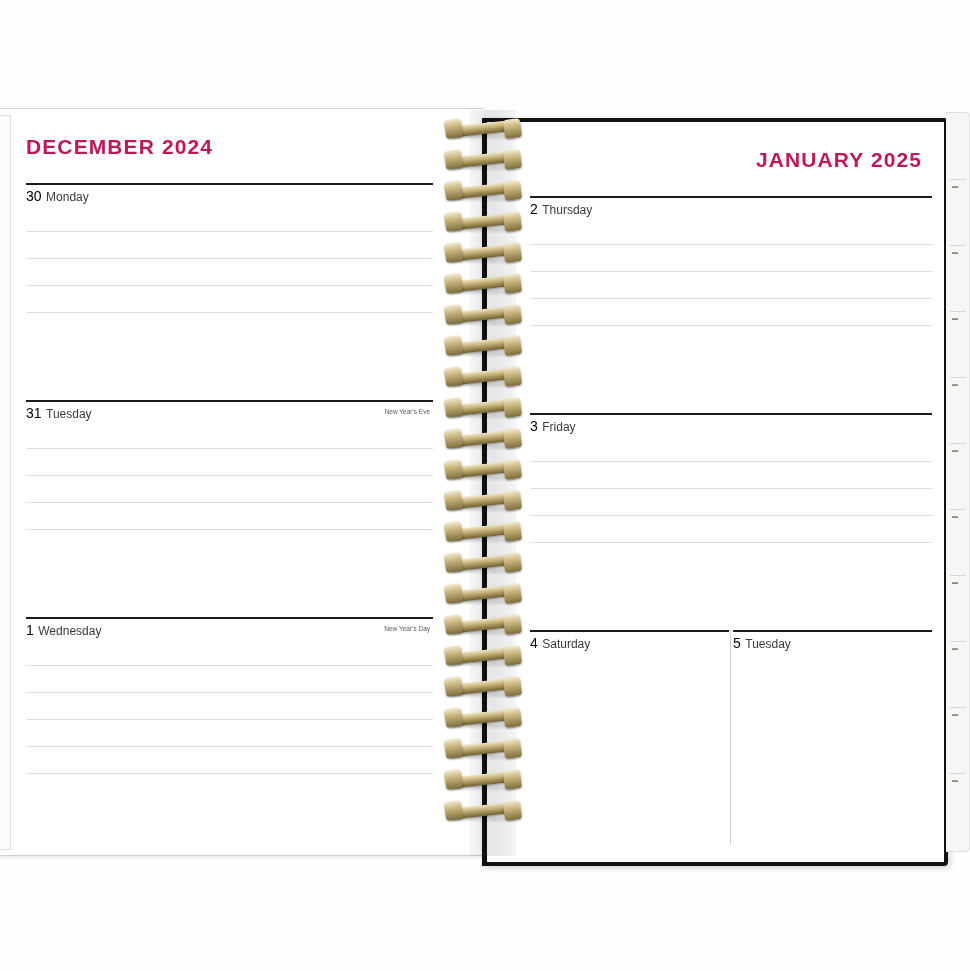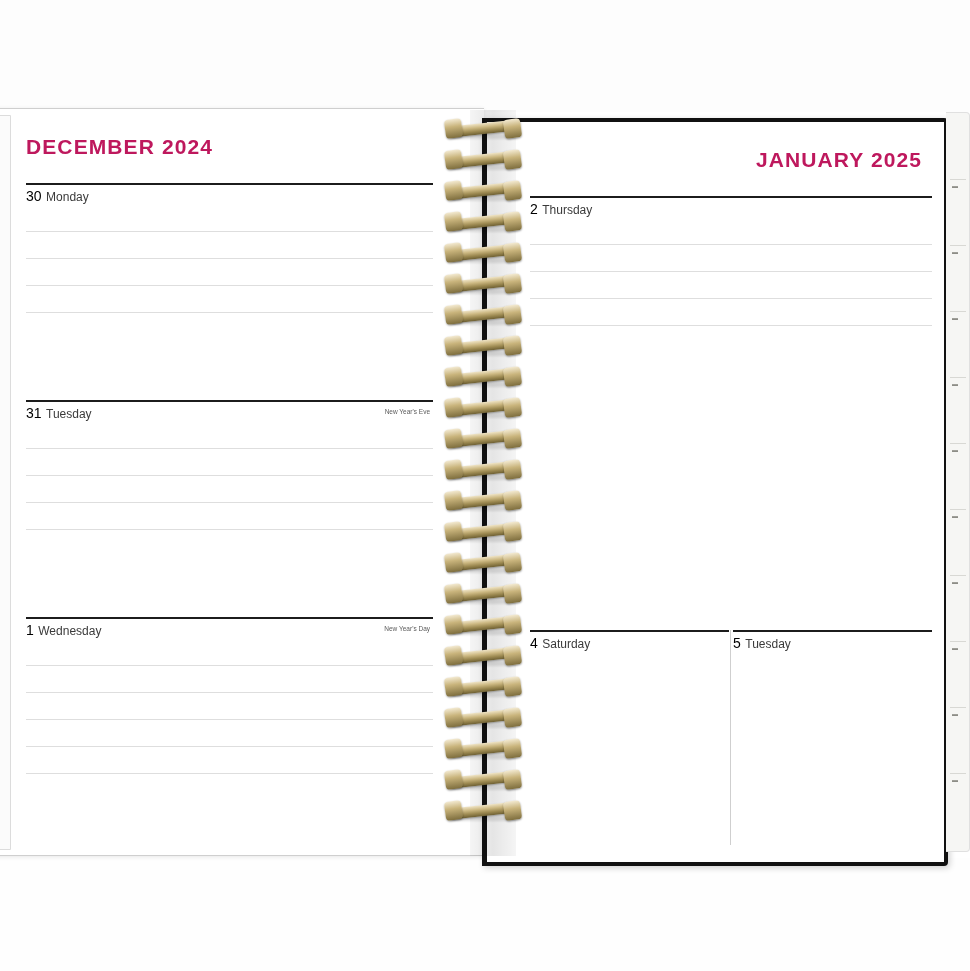--- a/index.html
+++ b/index.html
@@ -343,20 +343,37 @@
               <div class="wline"></div>
             <div class="wgap"></div>
               <div class="wline"></div>
             <div class="wgap"></div>
               <div class="wline"></div>
             <div class="wgap"></div>
               <div class="wline"></div>
           </div>
         </div>
 
+        <div class="day-block" style="left:43px; top:291px; width:402px; height:137px;">
+          <div class="day-rule" style="width:402px;"></div>
+          <div class="day-head">
+            <span class="day-num">3</span>
+            <span class="day-name">Friday</span>
+          </div>
+          <div class="lines">
+            <div class="wgap"></div>
+              <div class="wline"></div>
+            <div class="wgap"></div>
+              <div class="wline"></div>
+            <div class="wgap"></div>
+              <div class="wline"></div>
+            <div class="wgap"></div>
+              <div class="wline"></div>
+          </div>
+        </div>
 
         <div class="day-block" style="left:43px; top:508px; width:199px; height:137px;">
           <div class="day-rule" style="width:199px;"></div>
           <div class="day-head">
             <span class="day-num">4</span>
             <span class="day-name">Saturday</span>
           </div>
         </div>
 
         <div class="day-block" style="left:246px; top:508px; width:199px; height:137px;">

